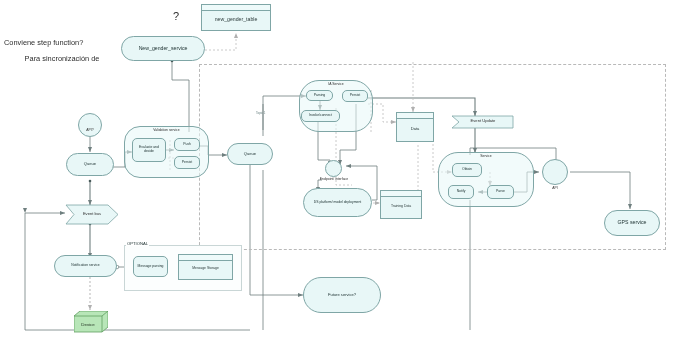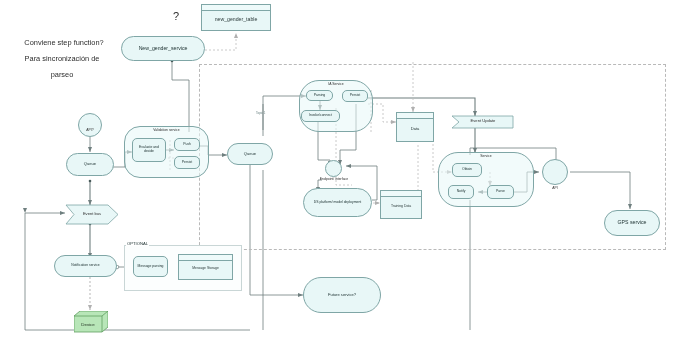--- a/index.html
+++ b/index.html
@@ -9,21 +9,21 @@
   #canvas{position:relative;width:682px;height:360px;}
   svg.layer{position:absolute;left:0;top:0;width:682px;height:360px;}
   .node{position:absolute;box-sizing:border-box;display:flex;
         align-items:center;justify-content:center;text-align:center;
         background:#e8f7f7;border:1px solid #7fa6a6;color:#203434;
         line-height:1.12;}
   .rounded{border-radius:999px;}
   .rrect{border-radius:5px;}
   .rbig{border-radius:14px;}
   .circle{border-radius:50%;}
-  .note{position:absolute;background:transparent;border:none;color:#2d2d2d;text-align:center;}
+  .note{position:absolute;background:transparent;border:none;color:#2d2d2d;}
   .tiny{font-size:3.4px;}
   .xs{font-size:4.1px;}
   .sm{font-size:5.2px;}
   .lg{font-size:7.4px;}
   .xl{font-size:11px;}
   .grp{background:rgba(232,247,247,.55);}
   .grp-label{position:absolute;font-size:4.2px;color:#203434;background:#fff;
              padding:0 1px;}
   .optbox{position:absolute;border:1px solid #c9d6d6;background:#fcfefe;}
   .tbl{position:absolute;box-sizing:border-box;background:#e8f7f7;
@@ -142,21 +142,20 @@
       <path d="M371,90 L371,132"></path>
     </g>
   </svg>
 
   <div class="dashedbox" style="left:199px;top:64px;width:467px;height:186px;"></div>
 
   <div class="note xl" style="left:168px;top:10px;width:16px;text-align:center;">?</div>
 
   <div class="note lg" style="left:4px;top:38px;width:120px;">Conviene step function?</div>
   <div class="note lg" style="left:4px;top:54px;width:116px;text-align:center;">Para sincronización de</div>
-  <div class="note lg" style="left:4px;top:70px;width:116px;text-align:center;">parseo</div>
 
   <div class="tbl" style="left:201px;top:4px;width:70px;height:27px;">
     <div class="hdr"></div>
     <div class="lbl sm">new_gender_table</div>
   </div>
 
   <div class="node rounded sm" style="left:121px;top:36px;width:84px;height:25px;">New_gender_service</div>
 
   <div class="node circle" style="left:78px;top:113px;width:24px;height:24px;"></div>
   <div class="note tiny" style="left:75px;top:128px;width:30px;text-align:center;">API?</div>

